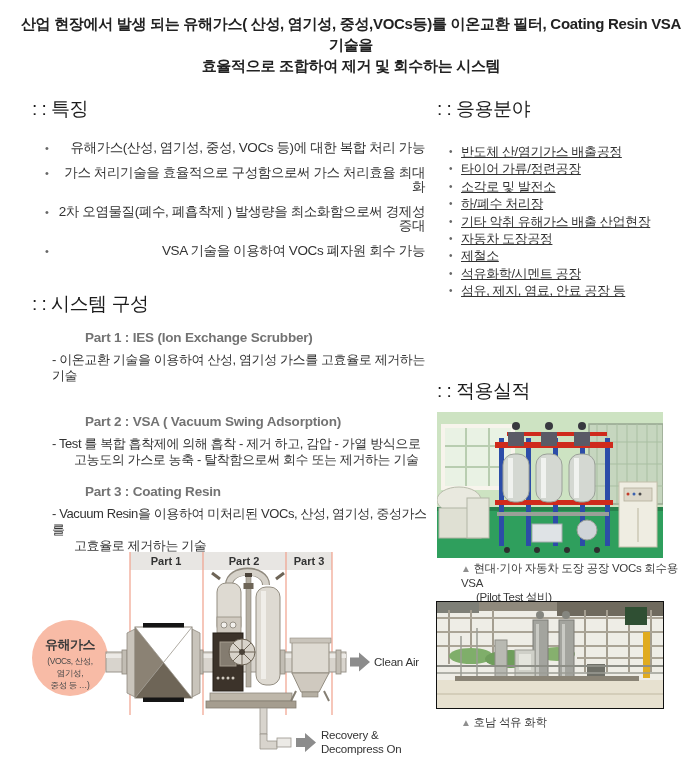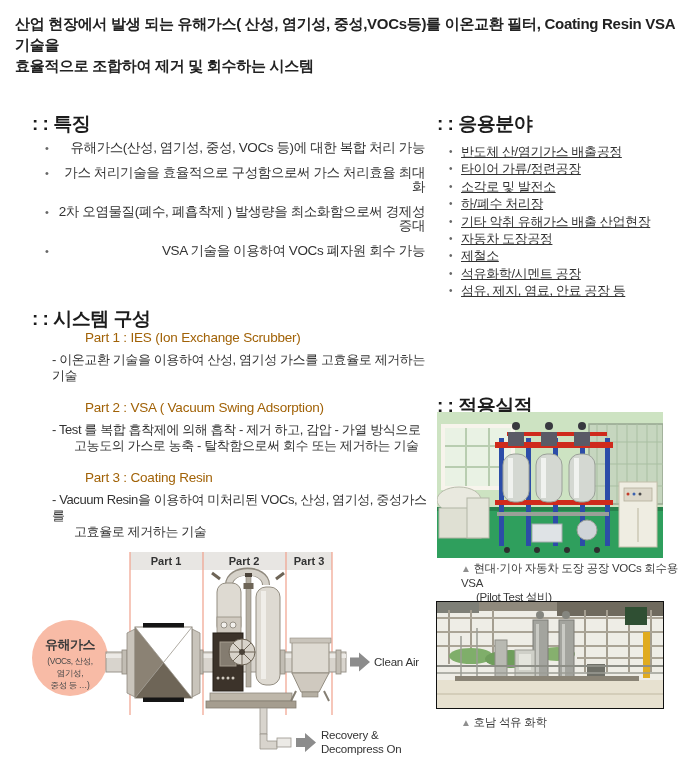--- a/index.html
+++ b/index.html
@@ -2,42 +2,42 @@
 <html><head>
 <meta charset="utf-8">
 <style>
   html,body{margin:0;padding:0;background:#ffffff;}
   .page{
     position:relative;width:700px;height:774px;background:#ffffff;
     font-family:"Liberation Sans","DejaVu Sans",sans-serif;color:#2f2f2f;overflow:hidden;
   }
   .intro{
     position:absolute;left:15px;top:13px;width:672px;
-    font-size:15px;font-weight:600;line-height:21px;color:#222;letter-spacing:-0.3px;
+    font-size:15px;font-weight:600;line-height:21px;color:#222;letter-spacing:-0.3px;text-align:center;
   }
   .heading{
-    position:absolute;font-size:19px;font-weight:700;color:#1c1c1c;letter-spacing:-0.5px;margin-top:15px;
+    position:absolute;font-size:19px;font-weight:400;color:#1c1c1c;letter-spacing:-0.5px;
   }
   .feat-list{position:absolute;left:45px;top:141px;width:380px;text-align:right;}
   .feat-item{
     position:relative;padding-left:13px;font-size:13.5px;line-height:14px;
     margin-bottom:11px;color:#333;letter-spacing:-0.4px;
   }
   .feat-item::before{content:"•";position:absolute;left:0;top:0;color:#666;font-size:11px;}
   .app-list{position:absolute;left:449px;top:143px;width:246px;}
   .app-item{
     position:relative;padding-left:12px;font-size:13px;line-height:17.4px;
     color:#333;letter-spacing:-0.4px;text-decoration:underline;
   }
   .app-item::before{content:"•";position:absolute;left:0;top:0;color:#666;font-size:10px;}
   .sys-parts{position:absolute;left:38px;top:330px;width:390px;}
-  .part-title{font-size:13.5px;font-weight:400;color:#a16207;line-height:16px;margin-bottom:6px;letter-spacing:-0.2px;padding-left:47px;}
+  .part-title{font-size:13.5px;font-weight:700;color:#737373;line-height:16px;margin-bottom:6px;letter-spacing:-0.2px;padding-left:47px;}
   .part-line1{font-size:13px;line-height:16px;color:#333;margin-left:14px;letter-spacing:-0.4px;}
   .part-line2{font-size:13px;line-height:16px;color:#333;margin-left:36px;letter-spacing:-0.4px;}
-  .part-gap1{margin-bottom:16px;}
+  .part-gap1{margin-bottom:30px;}
   .part-gap2{margin-bottom:16px;}
   .photo{position:absolute;display:block;}
   .photo2-frame{outline:1px solid #111;}
   .caption{
     position:absolute;font-size:11.5px;line-height:14px;color:#3a3a3a;letter-spacing:-0.3px;margin-left:24px;
   }
   .caption .tri{color:#8f8f8f;font-size:10px;margin-right:3px;}
   .cap-indent{margin-left:15px;}
   .diagram{position:absolute;left:30px;top:545px;width:400px;height:229px;}
   .band-label{font-size:11px;font-weight:700;fill:#333;}

